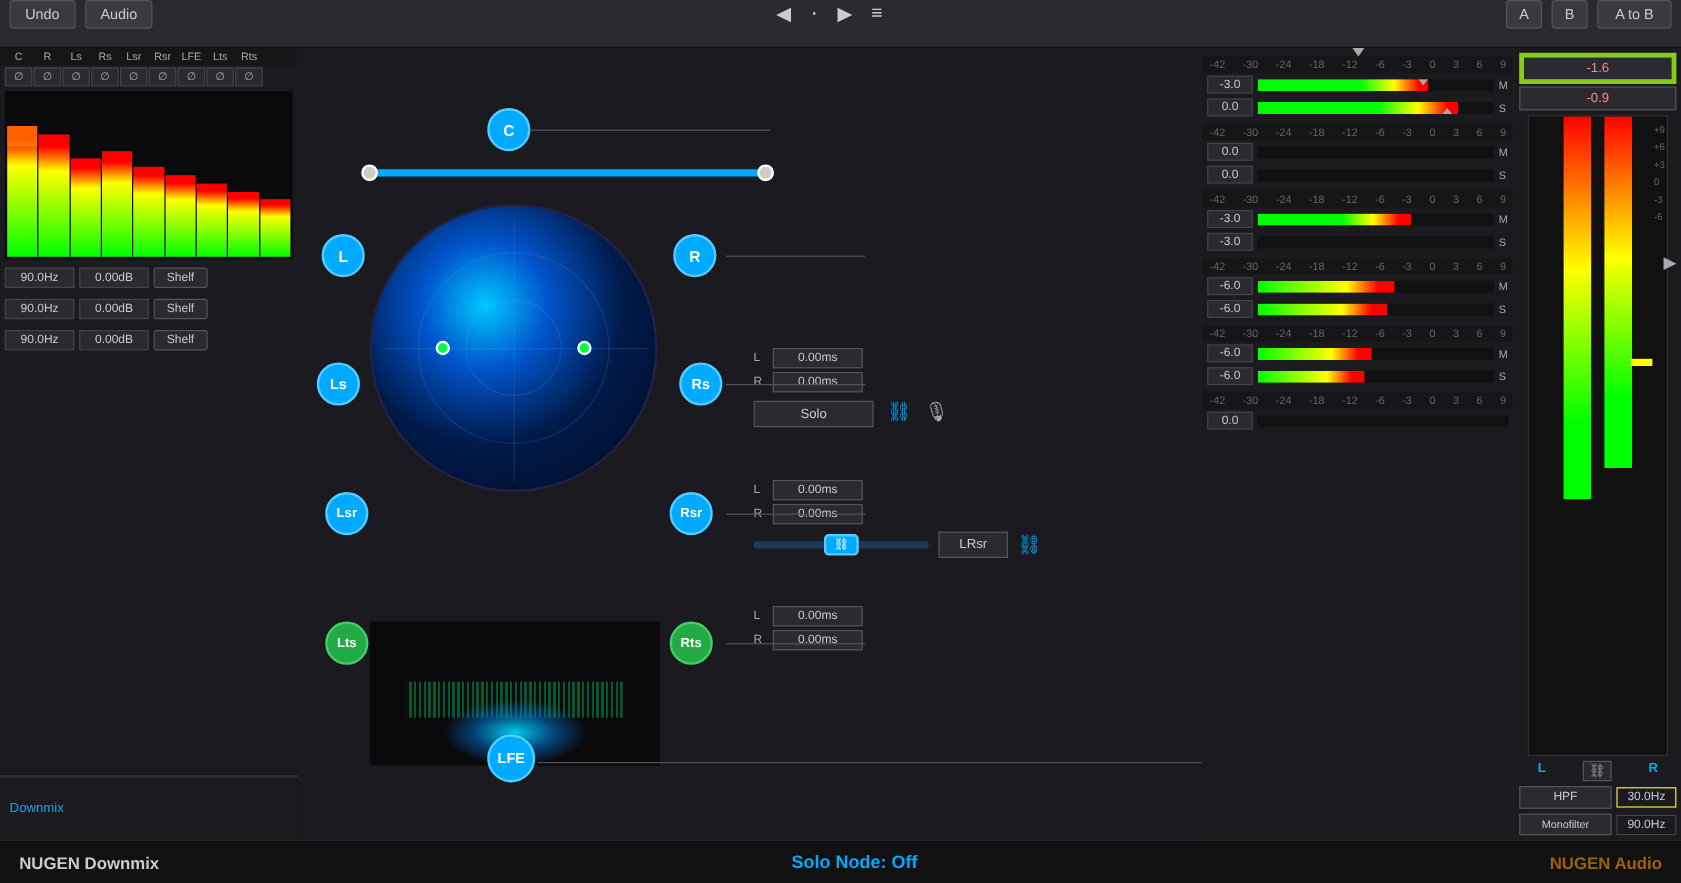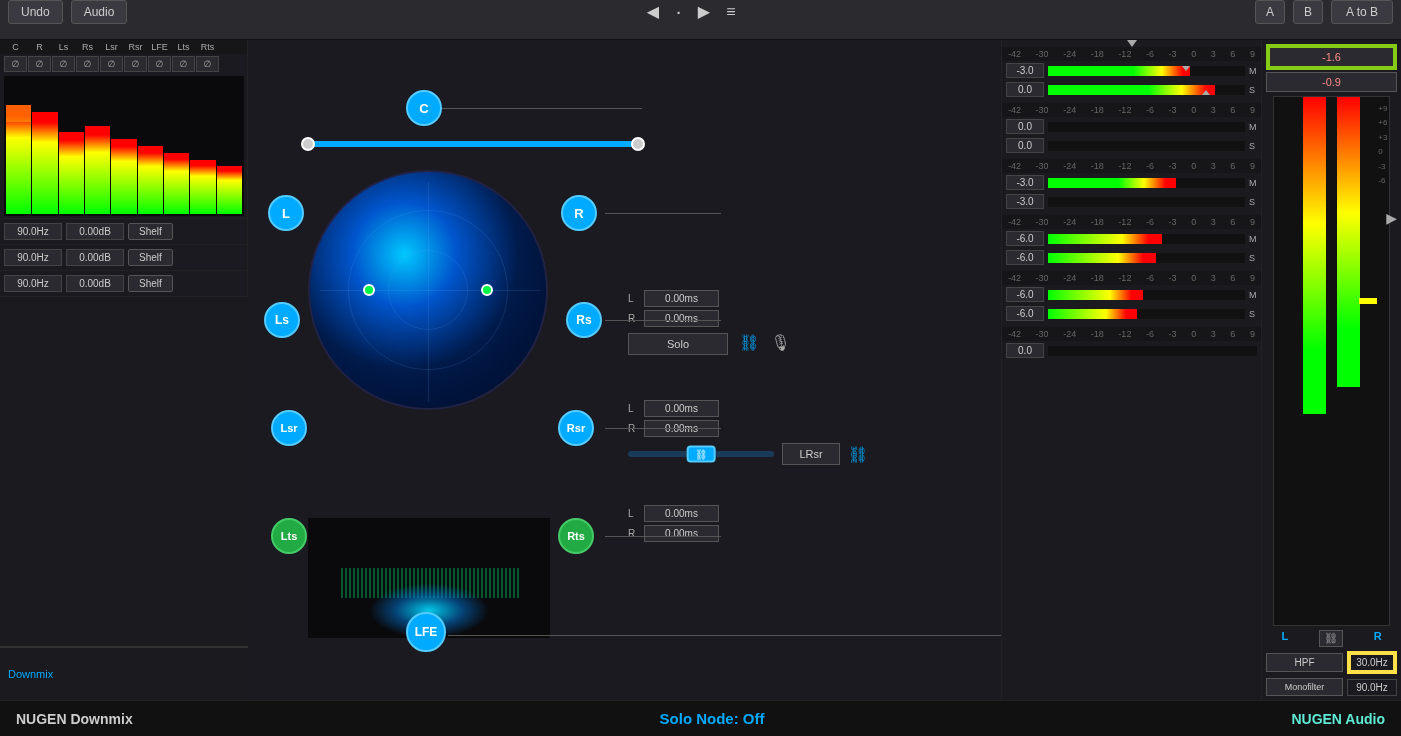--- a/index.html
+++ b/index.html
@@ -472,31 +472,31 @@
     <div style="position:absolute; top:170px; right:4px; color:#aaa; font-size:14px; cursor:pointer;">▶</div>
 
     <div style="display:flex; justify-content:space-around; width:100%; margin-top:4px;">
       <span style="color:#00aaff; font-size:11px; font-weight:bold;">L</span>
       <span style="color:#aaa; font-size:11px; background:#2a2a30; border:1px solid #555; padding:1px 4px; cursor:pointer;">⛓</span>
       <span style="color:#00aaff; font-size:11px; font-weight:bold;">R</span>
     </div>
 
     <div style="display:flex; align-items:center; gap:4px; width:100%; margin-top:4px;">
       <button style="background:#2a2a30; border:1px solid #555; color:#ccc; padding:3px 6px; cursor:pointer; font-size:10px; flex:1;">HPF</button>
-      <div style="background:#1a1a20; border:4px solid #fde047; color:#ccc; padding:2px 4px; font-size:10px; width:50px; text-align:center;">30.0Hz</div>
+      <div style="background:#1a1a20; border:1px solid #fde047; color:#ccc; padding:2px 4px; font-size:10px; width:50px; text-align:center;">30.0Hz</div>
     </div>
     <div style="display:flex; align-items:center; gap:4px; width:100%; margin-top:4px;">
       <button style="background:#2a2a30; border:1px solid #555; color:#ccc; padding:3px 4px; cursor:pointer; font-size:9px; flex:1;">Monofilter</button>
       <div style="background:#1a1a20; border:1px solid #444; color:#ccc; padding:2px 4px; font-size:10px; width:50px; text-align:center;">90.0Hz</div>
     </div>
   </div>
 
   <div style="position:absolute; bottom:36px; left:0; width:248px; height:54px; background:#1a1a1f; border-top:2px solid #333; display:flex; flex-direction:column; justify-content:center; padding:4px 8px; gap:4px;">
     <span style="color:#00aaff; font-size:11px;">Downmix</span>
   </div>
 
   <div style="position:absolute; bottom:0; left:0; right:0; height:36px; background:#111; display:flex; align-items:center; padding:0 16px; border-top:1px solid #222;">
     <span style="color:#ccc; font-size:14px; font-weight:bold;">NUGEN Downmix</span>
     <span style="flex:1; text-align:center; color:#00aaff; font-size:15px; font-weight:bold;">Solo Node: Off</span>
-    <span style="color:#5eead4; font-size:14px; font-weight:bold;">NUGEN Audio</span>
+    <span style="color:#a16207; font-size:14px; font-weight:bold;">NUGEN Audio</span>
   </div>
 
 </div>
 
 </body></html>

